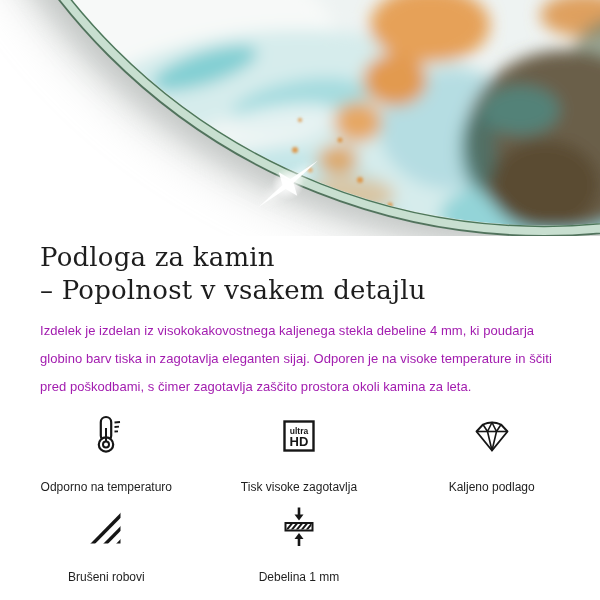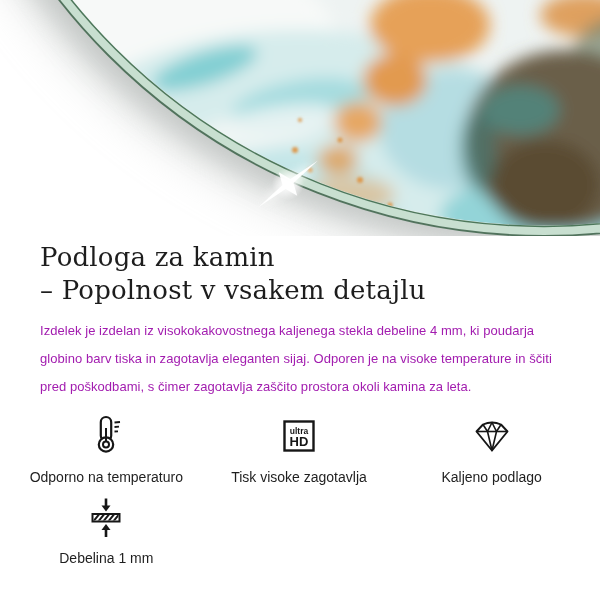--- a/index.html
+++ b/index.html
@@ -7,21 +7,21 @@
   .page{width:600px;height:600px;background:#ffffff;overflow:hidden;}
   .hero{width:600px;height:236px;position:relative;}
   .hero svg{display:block;}
   .content{padding:0 40px;}
   .title{font-family:"DejaVu Serif","Liberation Serif",serif;font-weight:400;font-size:26px;
          line-height:33px;color:#1d1d1d;margin:5px 0 0 0;letter-spacing:0.2px;}
   .desc{margin:10px 0 0 0;font-size:13px;line-height:28px;color:#a21caf;max-width:548px;letter-spacing:0.05px;}
   .features{margin:13px 0 0 -30px;width:578px;display:grid;grid-template-columns:1fr 1fr 1fr;row-gap:10px;}
   .feature{display:flex;flex-direction:column;align-items:center;}
   .ficon{height:46px;display:flex;align-items:flex-start;justify-content:center;text-decoration:underline;}
-  .flabel{margin-top:9px;font-size:14px;color:#1f1f1f;}
+  .flabel{margin-top:20px;font-size:12px;color:#1f1f1f;}
   .icon-stroke{stroke:#161616;fill:none;}
 </style>
 </head>
 <body>
 
 <div class="page">
 
   <div class="hero">
     <svg width="600" height="236" viewBox="0 0 600 236">
       <defs>
@@ -149,20 +149,39 @@
         <div class="ficon">
           <svg width="44" height="44" viewBox="0 0 44 44">
             <path class="icon-stroke" stroke-width="1.9" stroke-linejoin="round" d="M13,10.5 Q22,6.5 31,10.5 L37.5,17.5 L22,36.5 L6.5,17.5 Z"></path>
             <path class="icon-stroke" stroke-width="1.6" d="M6.5,17.5 H37.5"></path>
             <path class="icon-stroke" stroke-width="1.6" stroke-linejoin="round" d="M13,10.5 L17.5,17.5 L22,36.5 L26.5,17.5 L31,10.5 M17.5,17.5 L22,8.5 L26.5,17.5"></path>
           </svg>
         </div>
         <div class="flabel">Kaljeno podlago</div>
       </div>
 
+      <div class="feature">
+        <div class="ficon">
+          <svg width="44" height="44" viewBox="0 0 44 44">
+            <defs>
+                <clipPath id="triClip">
+                  <path d="M5,39.5 L36.5,7.5 L36.5,39.5 Z"></path>
+                </clipPath>
+              </defs>
+            <g clip-path="url(#triClip)" stroke="#161616" stroke-width="3.4">
+              <line x1="7" y1="41.5" x2="38.5" y2="9.5"></line>
+              <line x1="13.5" y1="48" x2="45" y2="16"></line>
+              <line x1="20" y1="54.5" x2="51.5" y2="22.5"></line>
+              <line x1="26.5" y1="61" x2="58" y2="29"></line>
+              <line x1="33" y1="67.5" x2="64.5" y2="35.5"></line>
+            </g>
+          </svg>
+        </div>
+        <div class="flabel">Brušeni robovi</div>
+      </div>
 
       <div class="feature">
         <div class="ficon">
           <svg width="44" height="44" viewBox="0 0 44 44">
             <defs>
                 <clipPath id="barClip">
                   <rect x="9.5" y="20" width="25" height="5.5"></rect>
                 </clipPath>
               </defs>
             <line x1="22" y1="3.5" x2="22" y2="11" stroke="#161616" stroke-width="2.6"></line>

